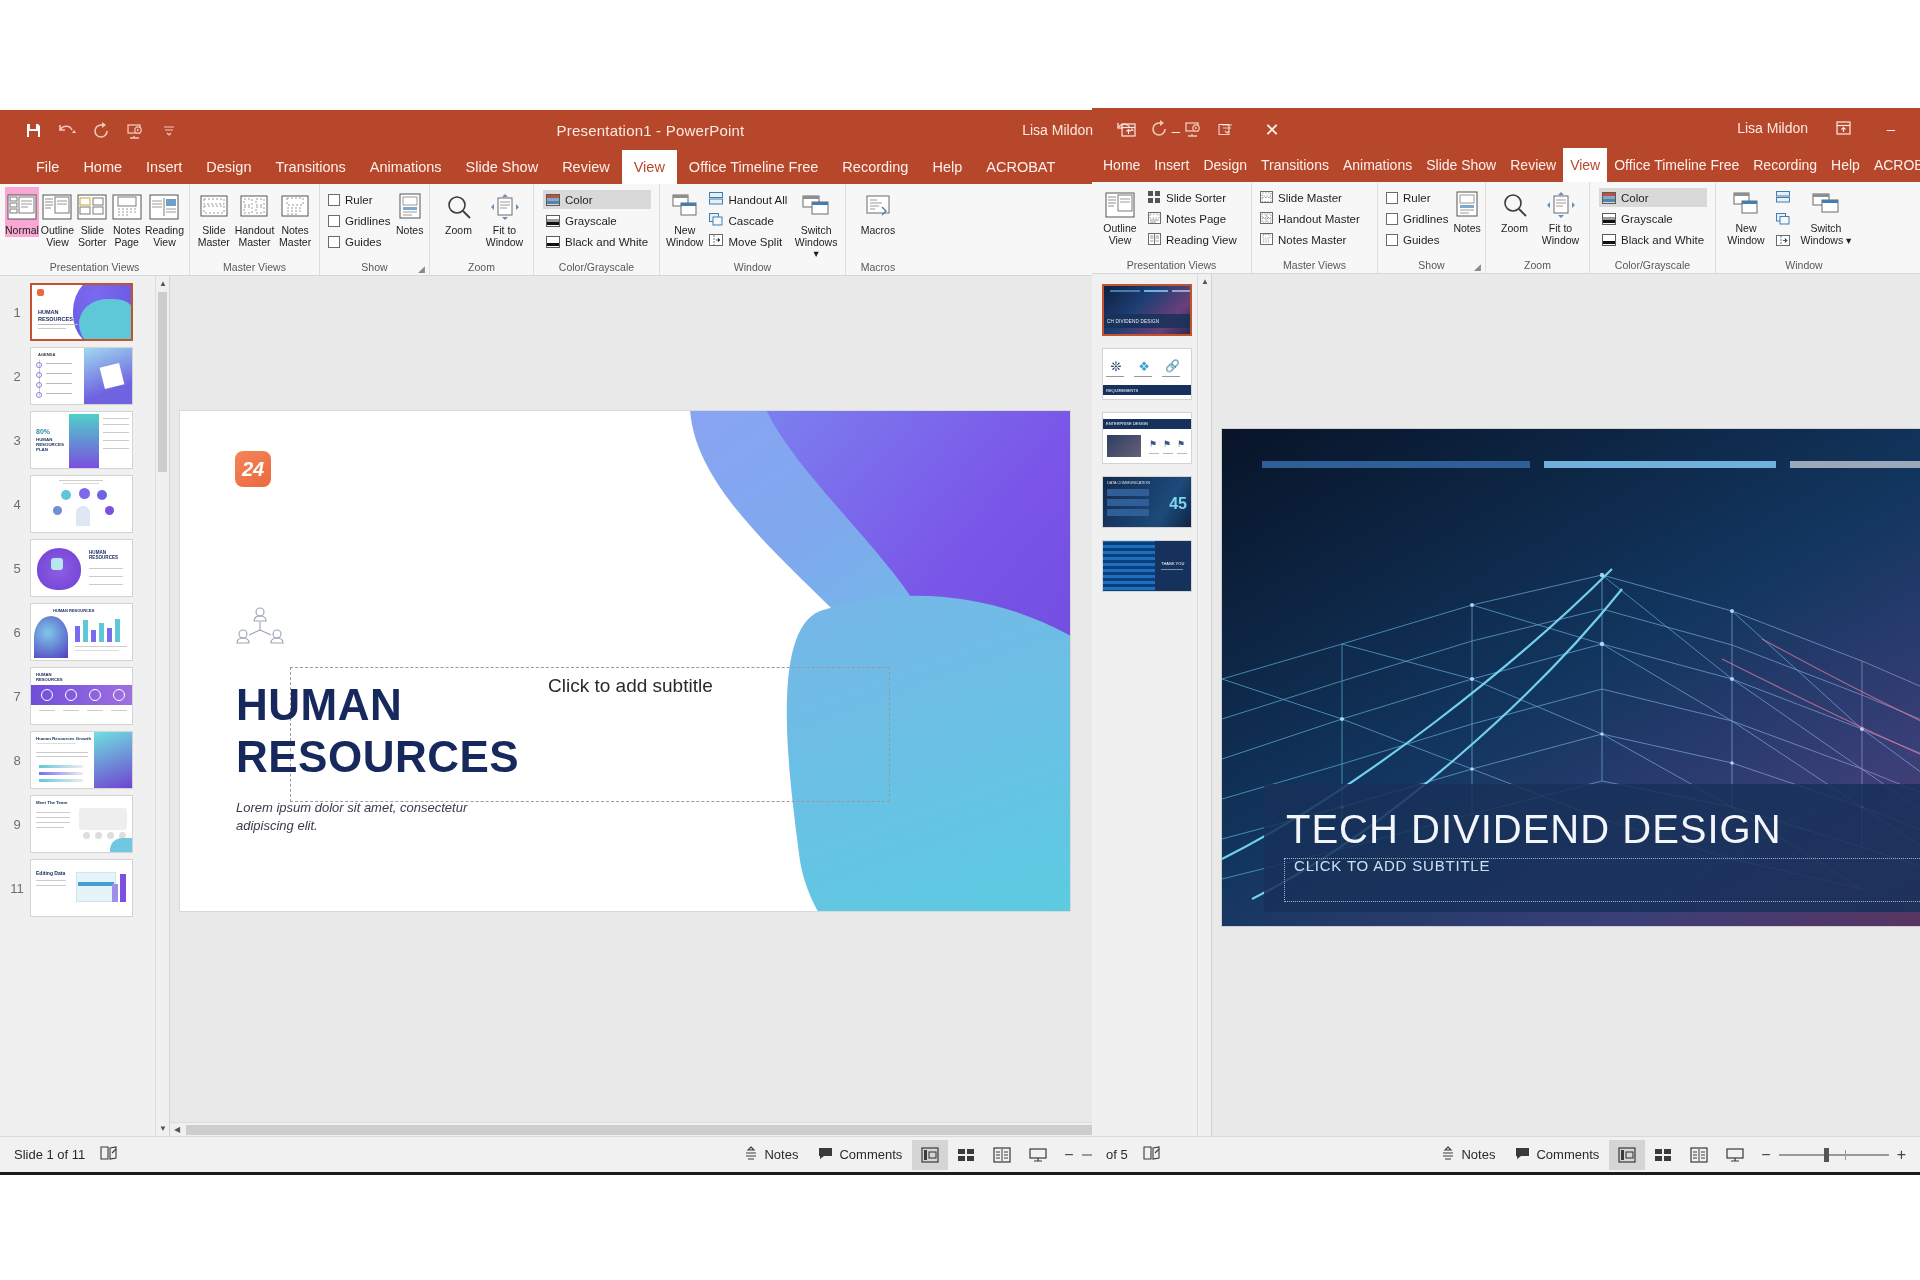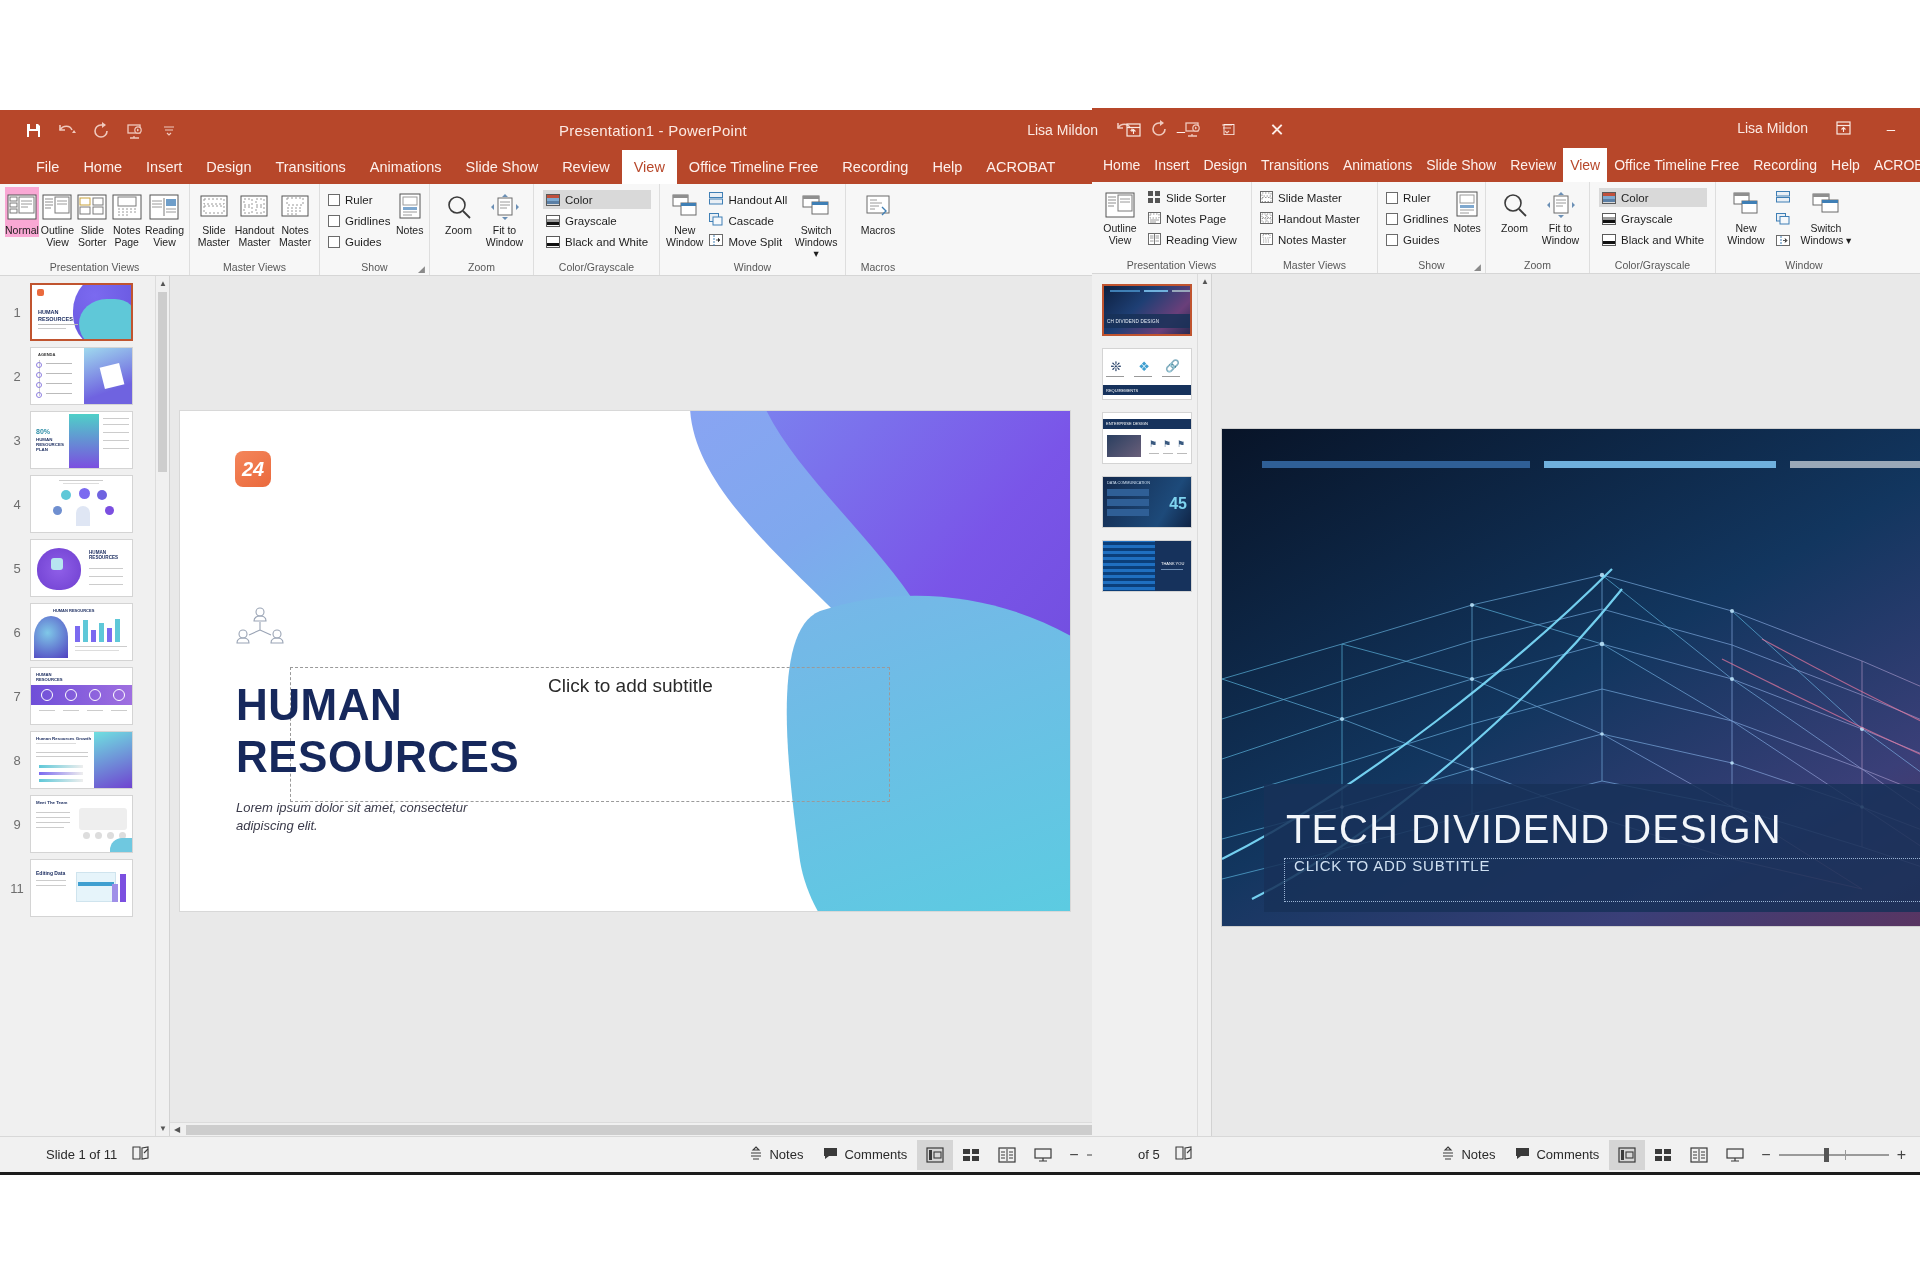--- a/index.html
+++ b/index.html
@@ -6,21 +6,21 @@
   html, body {
     width: 1920px; height: 1280px;
     background: #ffffff;
     font-family: "Liberation Sans", sans-serif;
     overflow: hidden;
   }
   .desktop { position: relative; width: 1920px; height: 1280px; background:#fff; }
 
   
   .ppt-window { position: absolute; background: #f3f3f3; overflow: hidden; }
-  #window-1 { left: 0px; top: 110px; width: 1308px; height: 1065px; border-right: 2px solid #701a75; border-bottom:3px solid #1c1c1c;}
+  #window-1 { left: 0px; top: 110px; width: 1308px; height: 1065px; border-right: 7px solid #701a75; border-bottom:3px solid #1c1c1c;}
   #window-2 { left: 1092px; top: 108px; width: 828px; height: 1067px; border-bottom:3px solid #1c1c1c;}
 
   .titlebar {
     height: 40px; background: #b7472a; position: relative;
     display: flex; align-items: center;
   }
   .qat { display: flex; align-items: center; gap: 4px; padding-left: 18px; }
   .qat .qicon {
     width: 30px; height: 28px; display: flex; align-items: center; justify-content: center;
     color: #f5d8cf; font-size: 17px; line-height: 1;
@@ -172,21 +172,21 @@
     border: 1px dotted #9ab3d4;
   }
   .s2-subtext {
     position: absolute; left: 72px; bottom: 52px; color: #cfe0f2; font-size: 15px; letter-spacing: .8px;
   }
 
   
   .statusbar {
     position: absolute; left: 0; right: 0; bottom: 0; height: 36px; background: #f1f1f1;
     border-top: 1px solid #d8d8d8; display: flex; align-items: center;
-    font-size: 13px; color: #2a2a2a; padding-left: 32px;
+    font-size: 13px; color: #2a2a2a;
   }
   .sb-left { display: flex; align-items: center; gap: 14px; padding-left: 14px; }
   .sb-right { margin-left: auto; display: flex; align-items: center; padding-right: 6px; }
   .sb-item { display: flex; align-items: center; gap: 6px; padding: 0 10px; height: 30px; white-space: nowrap;}
   .viewbtn { width: 36px; height: 30px; display: flex; align-items: center; justify-content: center; }
   .viewbtn.sel { background: #d5d5d5; }
   .zoomslider { display: flex; align-items: center; gap: 8px; padding: 0 8px; }
   .zline { width: 110px; height: 2px; background: #9a9a9a; position: relative; }
   .zhandle { position: absolute; top: -6px; width: 5px; height: 14px; background: #555; }
   .ztick { position: absolute; top: -4px; width: 1px; height: 10px; background: #9a9a9a; }

